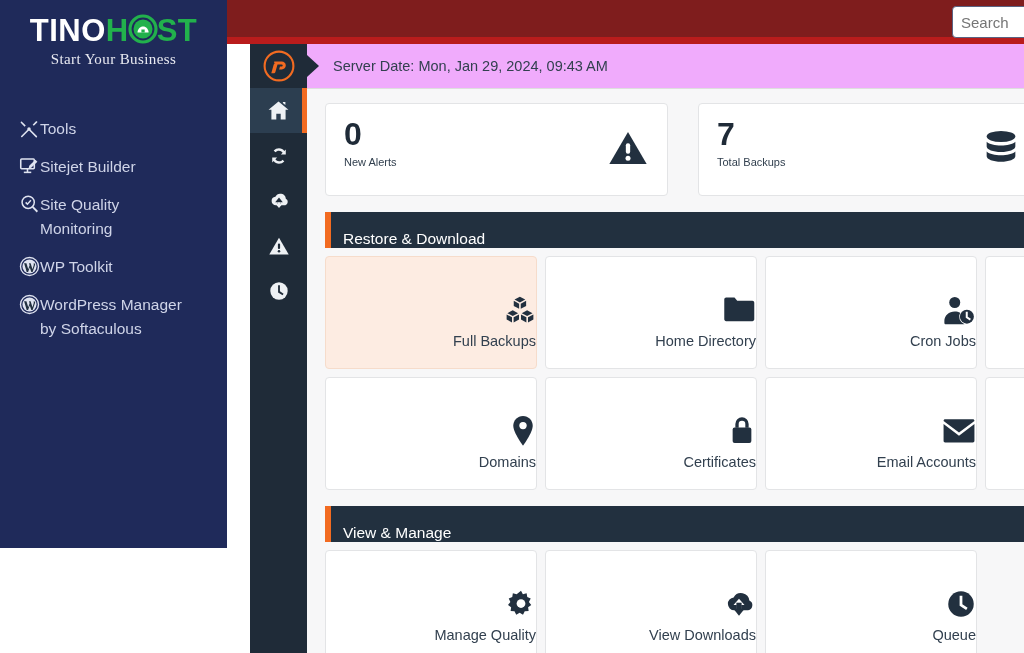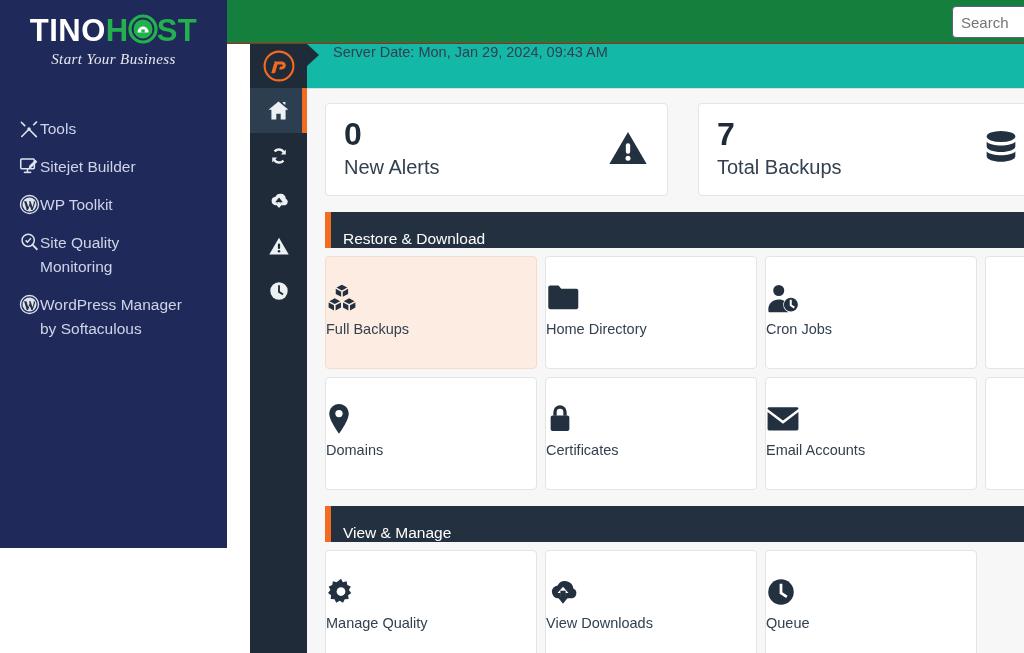--- a/index.html
+++ b/index.html
@@ -23,43 +23,43 @@
   .logo-wrap { padding: 14px 0 0 0; text-align: center; }
   .logo-text {
     font-size: 31px; font-weight: bold; letter-spacing: .5px;
     line-height: 1.05; white-space: nowrap;
   }
   .logo-tino { color: #ffffff; }
   .logo-host { color: #22b14c; }
   .logo-o-svg { vertical-align: -3px; margin: 0 -1px; }
   .logo-tag {
     font-family: "Liberation Serif", serif;
-    font-style: italic; font-size: 15px; color: #e9eaf2;
+    font-size: 15px; color: #e9eaf2;
     margin-top: 3px; letter-spacing: .4px;
   }
 
   .nav { margin-top: 42px; }
   .nav-item {
     display: flex; align-items: flex-start; 
     padding: 7px 14px 7px 18px;
     color: #cfd4e8; font-size: 15.5px; line-height: 24px;
     cursor: pointer;
   }
   .nav-item .ico {
     flex: 0 0 22px; width: 22px; height: 24px;
     display: flex; align-items: center; justify-content: center;
   }
   .nav-item .lbl { max-width: 150px; }
 
   
   .topbar {
     position: absolute; left: 227px; top: 0;
     width: 797px; height: 44px;
-    background: #15803d;
-    border-bottom: 1px solid #b91c1c;
+    background: #7f1d1d;
+    border-bottom: 7px solid #b91c1c;
   }
   .search-box {
     position: absolute; right: -24px; top: 6px;
     width: 96px; height: 32px;
     border: 1px solid #5a6382; border-radius: 4px;
     background: #fff;
     font-family: "Liberation Sans", sans-serif;
     font-size: 15px; color: #6b7280;
     padding: 0 8px;
     outline: none;
@@ -82,22 +82,22 @@
   .rail-item.active { background: #2c3e50; }
   .rail-item.active::after {
     content: ""; position: absolute; right: 0; top: 0;
     width: 5px; height: 100%; background: #f26b21;
   }
 
   
   .datebar {
     position: absolute; left: 307px; top: 44px;
     width: 717px; height: 45px;
-    background: #14b8a6;
-    display: flex; align-items: flex-start;
+    background: #f0abfc;
+    display: flex; align-items: center;
     border-bottom: 1px solid #dedede;
   }
   .date-arrow {
     width: 0; height: 0; margin-left: 0px;
     border-top: 11px solid transparent;
     border-bottom: 11px solid transparent;
     border-left: 12px solid #1f2b38;
   }
   .date-text {
     margin-left: 14px; font-size: 14.5px; color: #32404f;
@@ -114,21 +114,21 @@
 
   
   .stats { display: flex; gap: 30px; }
   .stat-card {
     background: #ffffff; border: 1px solid #e3e4e6; border-radius: 4px;
     width: 343px; height: 93px; flex: 0 0 343px;
     padding: 12px 18px 0 18px;
     position: relative;
   }
   .stat-num { font-size: 32px; font-weight: bold; color: #1f2b38; line-height: 36px; }
-  .stat-lbl { font-size: 20px; color: #32404f; margin-top: 4px; }
+  .stat-lbl { font-size: 11px; color: #32404f; margin-top: 4px; }
   .stat-ico { position: absolute; right: 18px; top: 24px; }
 
   
   .section-head {
     margin-top: 16px;
     height: 36px; width: 100%;
     background: #22303f;
     border-left: 6px solid #f26b21;
     display: flex; align-items: flex-end;
     color: #ffffff; font-size: 15.5px;
@@ -137,22 +137,22 @@
 
   
   .tiles {
     display: flex; flex-wrap: wrap; gap: 8px;
     margin-top: 8px; width: 940px;
   }
   .tile {
     width: 212px; height: 113px; flex: 0 0 212px;
     background: #ffffff;
     border: 1px solid #e3e4e6; border-radius: 4px;
-    display: flex; flex-direction: column; align-items: flex-start;
-    padding-top: 22px;
+    display: flex; flex-direction: column; align-items: flex-end;
+    padding-top: 34px;
     cursor: pointer;
   }
   .tile.highlight { background: #fdece2; border-color: #f6dccb; }
   .tile .t-ico { height: 38px; display: flex; align-items: center; }
   .tile .t-lbl { font-size: 14.5px; color: #32404f; margin-top: 4px; }
 
   svg { display: block; }
 </style>
 </head>
 <body>
@@ -194,38 +194,38 @@
             <line x1="9.7" y1="14.5" x2="9.7" y2="18.5"></line>
             <line x1="5.5" y1="18.7" x2="14" y2="18.7"></line>
             <path d="M14 13.5l7-7-2.3-2.3-7 7-.8 3.1z" fill="#dfe3f0" stroke="none"></path>
           </svg>
         </span>
         <span class="lbl">Sitejet Builder</span>
       </div>
 
       <div class="nav-item">
         <span class="ico">
+          <svg width="21" height="21" viewBox="0 0 24 24" fill="none" stroke="#dfe3f0" stroke-width="1.7">
+            <circle cx="10.5" cy="9.5" r="7"></circle>
+            <path d="M7.6 9.6l2 2 4-4.4"></path>
+            <line x1="15.6" y1="14.7" x2="21" y2="20.3" stroke-width="2.1"></line>
+          </svg>
+        </span>
+        <span class="lbl">Site Quality Monitoring</span>
+      </div>
+
+      <div class="nav-item">
+        <span class="ico">
           <svg width="21" height="21" viewBox="0 0 24 24">
             <circle cx="12" cy="12" r="10.3" fill="none" stroke="#dfe3f0" stroke-width="1.6"></circle>
             <circle cx="12" cy="12" r="8" fill="#dfe3f0"></circle>
             <path d="M6.3 8.4h2.2l2.1 6.6 1.5-4.3-.7-2.3h1.9l2.1 6.6 1.4-4.5c.3-.9.1-1.5-.4-1.8h1.9c.2.4.2 1 0 1.7l-2.7 8h-1.5l-1.8-5.3-1.9 5.3H8.8L6 8.9c-.2-.5-.5-.5-.8-.5z" fill="#22303f"></path>
           </svg>
         </span>
         <span class="lbl">WP Toolkit</span>
-      </div>
-
-      <div class="nav-item">
-        <span class="ico">
-          <svg width="21" height="21" viewBox="0 0 24 24" fill="none" stroke="#dfe3f0" stroke-width="1.7">
-            <circle cx="10.5" cy="9.5" r="7"></circle>
-            <path d="M7.6 9.6l2 2 4-4.4"></path>
-            <line x1="15.6" y1="14.7" x2="21" y2="20.3" stroke-width="2.1"></line>
-          </svg>
-        </span>
-        <span class="lbl">Site Quality Monitoring</span>
       </div>
 
       <div class="nav-item">
         <span class="ico">
           <svg width="21" height="21" viewBox="0 0 24 24">
             <circle cx="12" cy="12" r="10.3" fill="none" stroke="#dfe3f0" stroke-width="1.6"></circle>
             <circle cx="12" cy="12" r="8" fill="#dfe3f0"></circle>
             <path d="M6.3 8.4h2.2l2.1 6.6 1.5-4.3-.7-2.3h1.9l2.1 6.6 1.4-4.5c.3-.9.1-1.5-.4-1.8h1.9c.2.4.2 1 0 1.7l-2.7 8h-1.5l-1.8-5.3-1.9 5.3H8.8L6 8.9c-.2-.5-.5-.5-.8-.5z" fill="#22303f"></path>
           </svg>
         </span>

